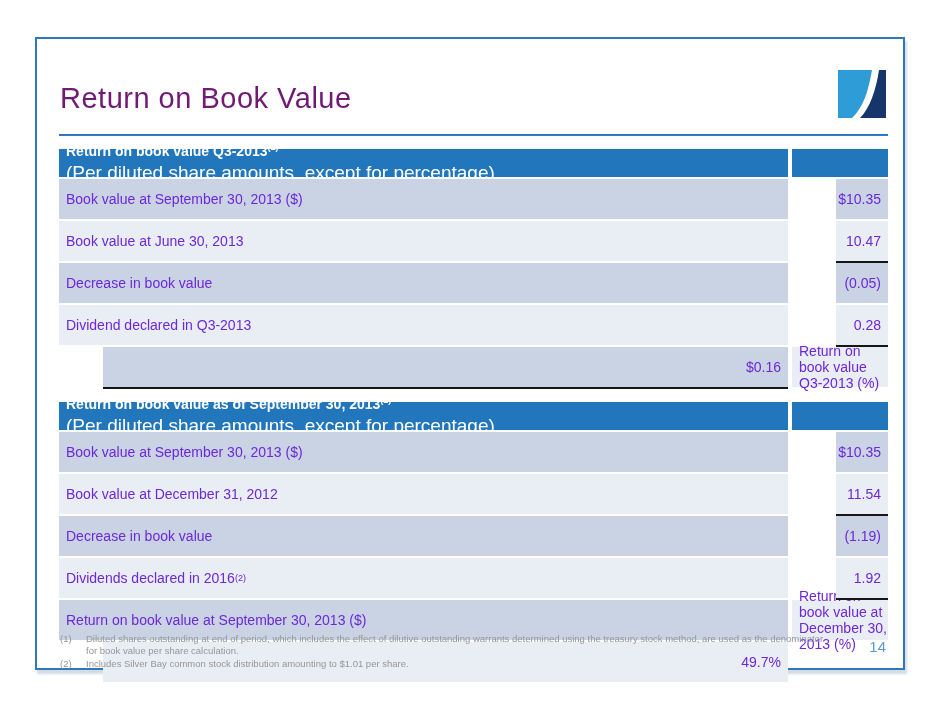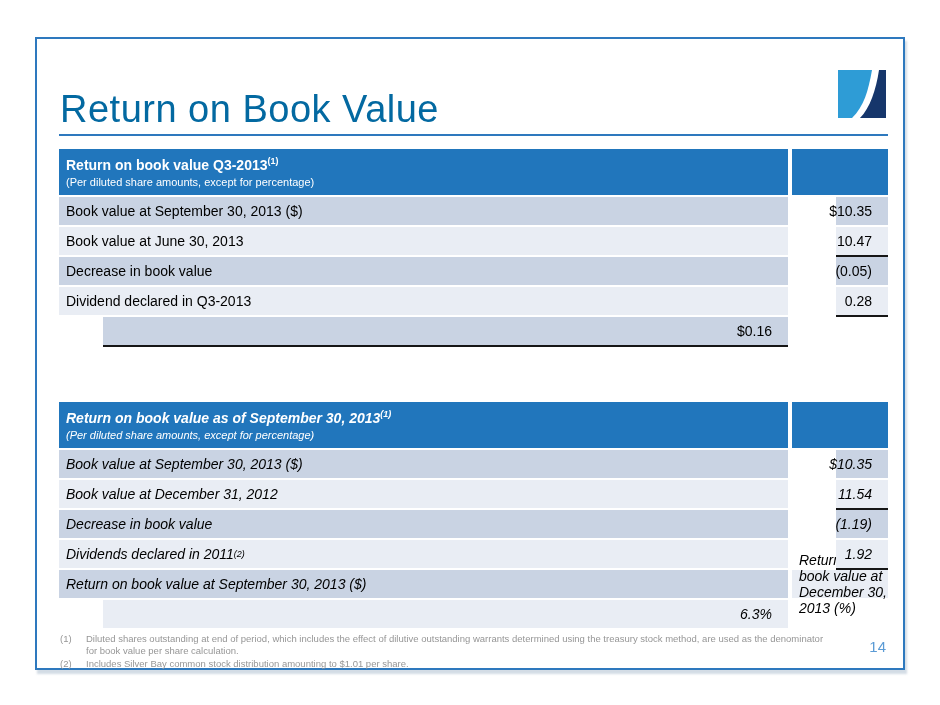--- a/index.html
+++ b/index.html
@@ -21,24 +21,24 @@
     top: 37px;
     width: 866px;
     height: 629px;
     background: #ffffff;
     border: 2px solid #2E79BE;
     box-shadow: 2px 4px 2px rgba(110, 140, 170, 0.30);
   }
   .page-title {
     position: absolute;
     left: 23px;
-    top: 49px;
-    font-size: 38px;
+    top: 43px;
+    font-size: 29px;
     letter-spacing: 0.5px;
-    color: #0369a1;
+    color: #701a75;
     white-space: nowrap;
   }
   .title-rule {
     position: absolute;
     left: 22px;
     width: 829px;
     top: 95px;
     height: 2px;
     background: #2E79BE;
   }
@@ -52,46 +52,46 @@
   .rbv-table {
     position: absolute;
     left: 22px;
     width: 829px;
     display: grid;
     grid-template-columns: 1fr 96px;
     column-gap: 4px;
     row-gap: 2px;
   }
   .rbv-table.t1 { top: 110px; }
-  .rbv-table.t2 { top: 363px; font-style: italic; }
+  .rbv-table.t2 { top: 363px; }
   .th-cell {
     background: #2176BC;
     color: #ffffff;
-    height: 46px;
+    height: 28px;
     display: flex;
     flex-direction: column;
     justify-content: center;
     padding-left: 7px;
     box-sizing: border-box;
   }
   .th-cell.value-head { padding-left: 0; }
   .th-title { font-size: 14px; font-weight: bold; line-height: 1.45; }
   .th-title sup { font-size: 9px; font-weight: bold; }
-  .th-sub { font-size: 11px; font-weight: normal; line-height: 1.3; }
+  .th-sub { font-size: 19px; font-weight: normal; line-height: 1.3; }
   .cell {
-    height: 28px;
+    height: 40px;
     display: flex;
     align-items: center;
     box-sizing: border-box;
     font-size: 14px;
-    color: #000000;
+    color: #6d28d9;
   }
   .cell sup { font-size: 9px; line-height: 0; }
   .label-cell { padding-left: 7px; }
-  .value-cell { justify-content: flex-end; padding-right: 16px; margin-left: 44px; }
+  .value-cell { justify-content: flex-end; padding-right: 7px; margin-left: 44px; }
   .shade-dark  { background: #C9D3E3; }
   .shade-light { background: #E9EDF4; }
   .sumline { box-shadow: 0 2px 0 0 #161616; position: relative; z-index: 1; }
   .footnotes {
     position: absolute;
     left: 23px;
     top: 594px;
     width: 790px;
     color: #969696;
     font-size: 9.5px;
@@ -147,20 +147,23 @@
         </div>
       <div class="cell value-cell shade-dark">(0.05)</div>
 
       <div class="cell label-cell shade-light">
           <span>Dividend declared in Q3-2013</span>
         </div>
       <div class="cell value-cell shade-light sumline">0.28</div>
 
       <div class="cell value-cell shade-dark sumline">$0.16</div>
 
+      <div class="cell label-cell shade-light">
+          <span>Return on book value Q3-2013 (%)</span>
+        </div>
     </div>
 
     <div class="rbv-table t2">
       <div class="th-cell">
         <div class="th-title"><span>Return on book value as of September 30, 2013</span><sup>(1)</sup></div>
         <div class="th-sub">(Per diluted share amounts, except for percentage)</div>
       </div>
       <div class="th-cell value-head"></div>
 
       <div class="cell label-cell shade-dark">
@@ -172,33 +175,33 @@
           <span>Book value at December 31, 2012</span>
         </div>
       <div class="cell value-cell shade-light sumline">11.54</div>
 
       <div class="cell label-cell shade-dark">
           <span>Decrease in book value</span>
         </div>
       <div class="cell value-cell shade-dark">(1.19)</div>
 
       <div class="cell label-cell shade-light">
-          <span>Dividends declared in 2011</span>
+          <span>Dividends declared in 2016</span>
           <sup>(2)</sup>
         </div>
       <div class="cell value-cell shade-light sumline">1.92</div>
 
       <div class="cell label-cell shade-dark">
           <span>Return on book value at September 30, 2013 ($)</span>
         </div>
 
       <div class="cell label-cell shade-light">
           <span>Return on book value at December 30, 2013 (%)</span>
         </div>
-      <div class="cell value-cell shade-light">6.3%</div>
+      <div class="cell value-cell shade-light">49.7%</div>
     </div>
 
     <div class="footnotes">
       <div class="footnote">
         <span class="fn-marker">(1)</span>
         <span class="fn-text">Diluted shares outstanding at end of period, which includes the effect of dilutive outstanding warrants determined using the treasury stock method, are used as the denominator for book value per share calculation.</span>
       </div>
       <div class="footnote">
         <span class="fn-marker">(2)</span>
         <span class="fn-text">Includes Silver Bay common stock distribution amounting to $1.01 per share.</span>

